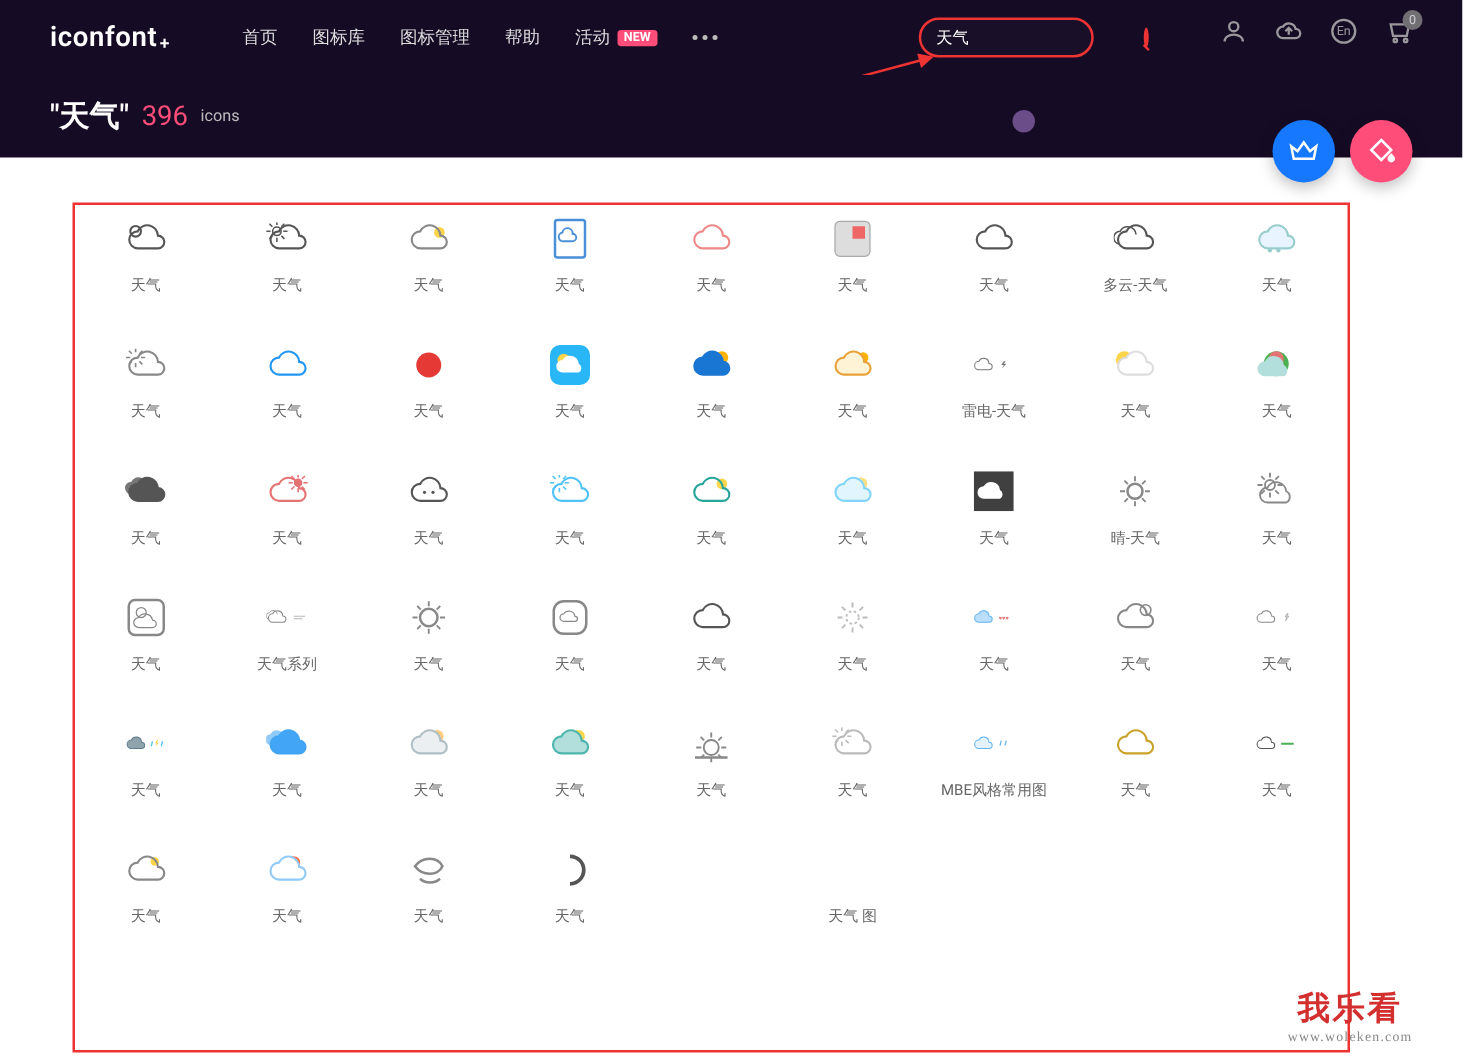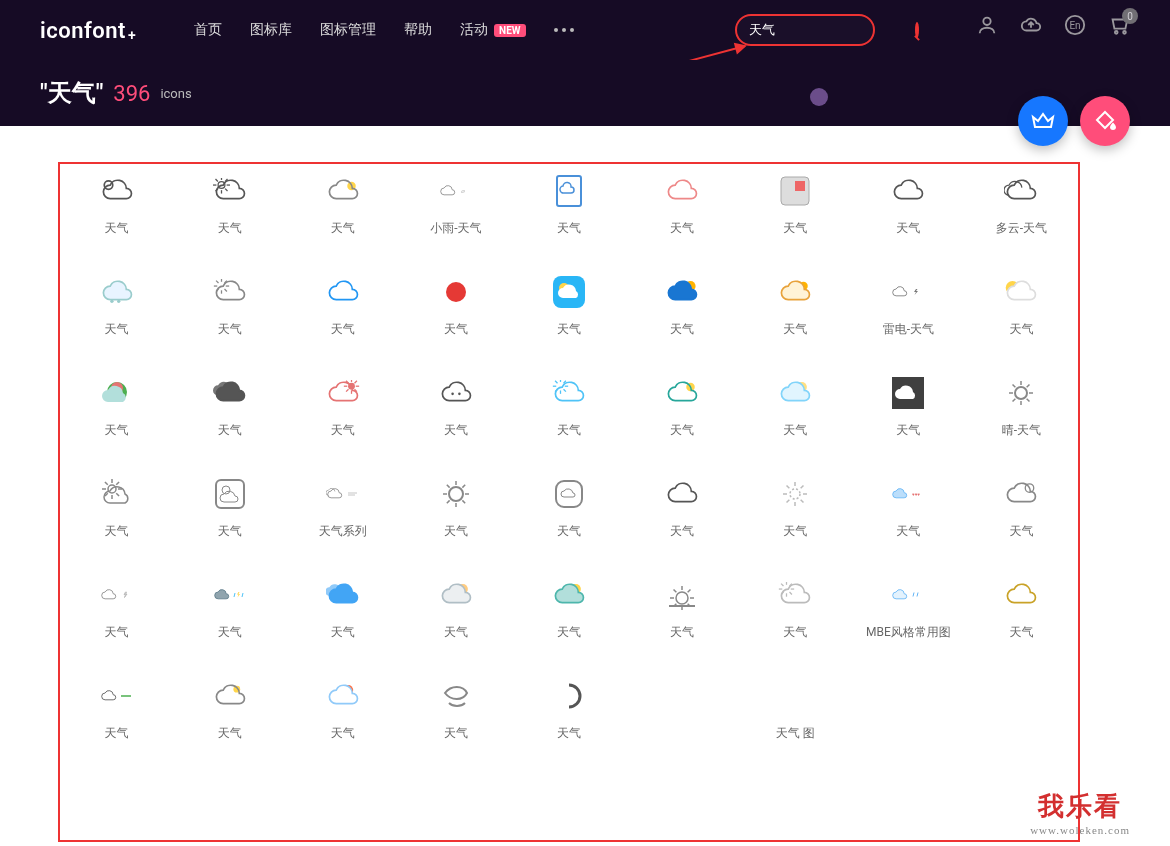--- a/index.html
+++ b/index.html
@@ -170,31 +170,20 @@
         <div class="ico">
           <svg width="34" height="26" viewBox="0 0 40 30">
             <circle cx="30" cy="9" r="5" fill="#ffd54a"></circle>
             <path d="M12 24a8 8 0 010-16 10 10 0 0119 4 6 6 0 010 12H12z" fill="none" stroke="#888" stroke-width="2"></path>
           </svg>
         </div>
         <div class="cap">天气</div>
       </div>
       <div class="cell">
         <div class="ico">
-          <svg width="34" height="26" viewBox="0 0 40 30">
-            <path d="M12 24a8 8 0 010-16 10 10 0 0119 4 6 6 0 010 12H12z" fill="none" stroke="#888" stroke-width="2"></path>
-          </svg>
-          <svg width="34" height="8" viewBox="0 0 34 8">
-            <text x="10" y="7" font-size="8" fill="#888">///</text>
-          </svg>
-        </div>
-        <div class="cap">小雨-天气</div>
-      </div>
-      <div class="cell">
-        <div class="ico">
           <svg width="28" height="34" viewBox="0 0 28 34">
             <rect x="2" y="2" width="24" height="30" rx="2" fill="none" stroke="#4a90d9" stroke-width="2"></rect>
             <path d="M8 12a4 4 0 018 1 3 3 0 010 6H9a3 3 0 01-1-7z" fill="none" stroke="#4a90d9" stroke-width="1.5"></path>
           </svg>
         </div>
         <div class="cap">天气</div>
       </div>
       <div class="cell">
         <div class="ico">
           <svg width="34" height="26" viewBox="0 0 40 30">

